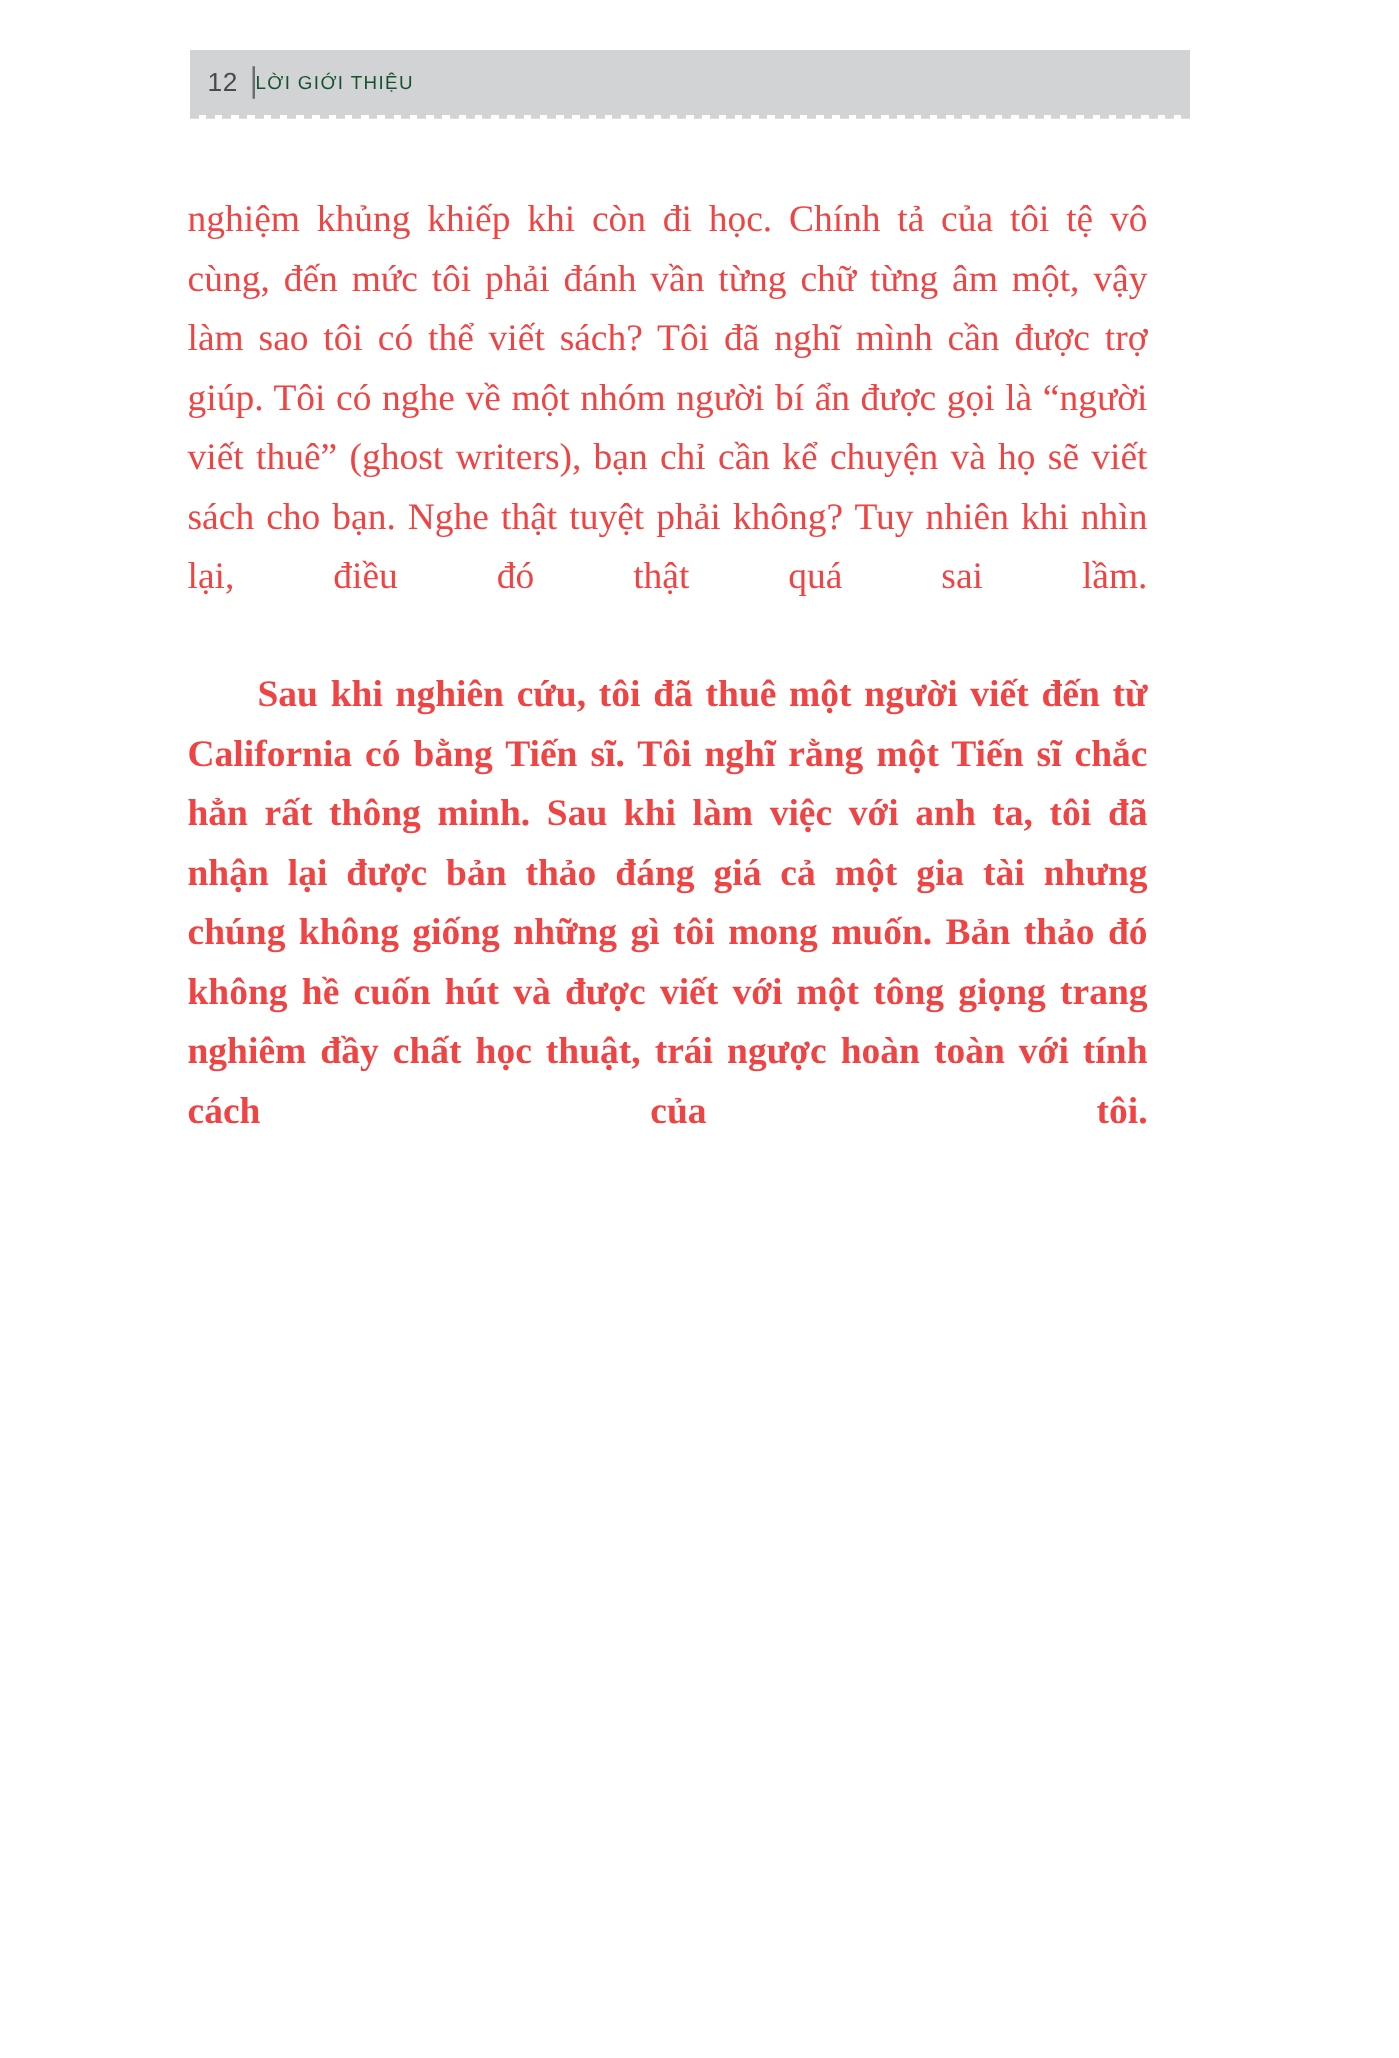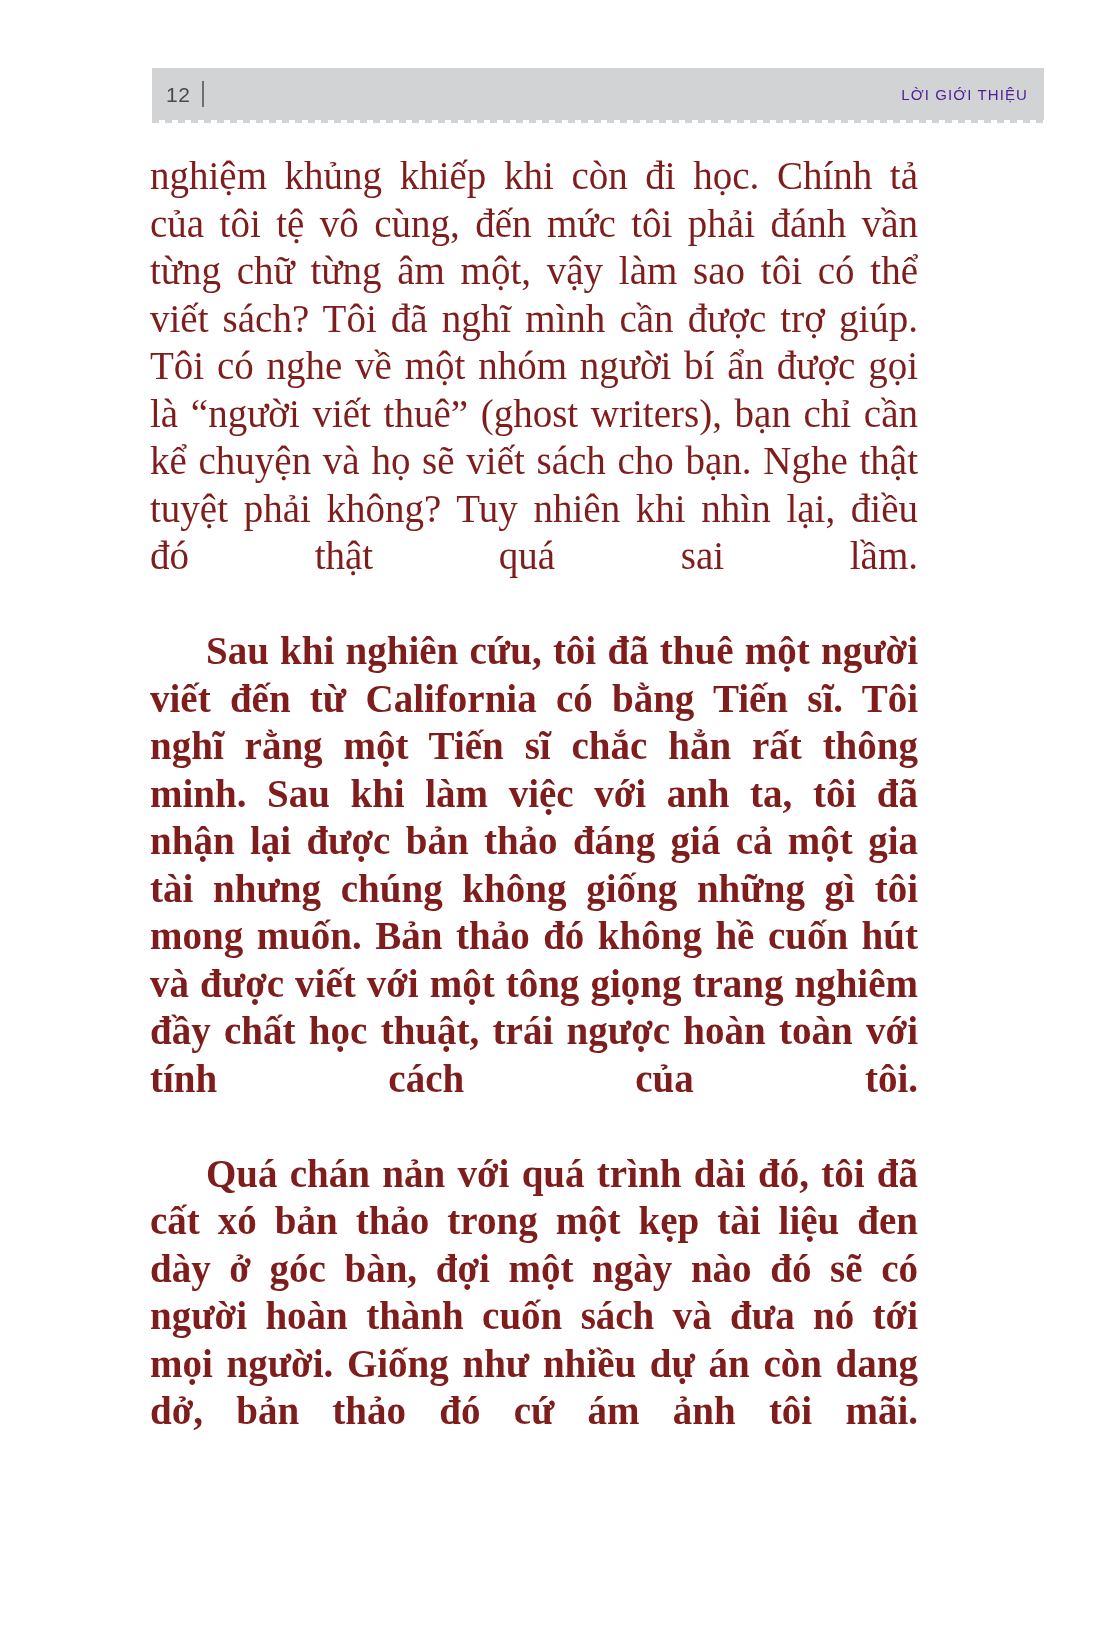--- a/index.html
+++ b/index.html
@@ -20,28 +20,27 @@
     width: 1119px;
     height: 1646px;
     background: #ffffff;
     box-sizing: border-box;
   }
 
   
   .running-header {
     position: absolute;
     left: 152px;
-    top: 68px;
-    width: 892px;
+    top: 40px;
+    width: 800px;
     height: 52px;
     background: #d2d3d5;
     box-sizing: border-box;
     display: flex;
     align-items: center;
-    justify-content: space-between;
     padding: 0 16px 0 14px;
   }
   .running-header::after {
     content: "";
     position: absolute;
     left: 0;
     right: 0;
     bottom: -3px;
     height: 5px;
     background-image: repeating-linear-gradient(
@@ -68,38 +67,38 @@
     display: inline-block;
     width: 2px;
     height: 26px;
     background: #6d6e70;
   }
 
   .header-title {
     font-family: "Liberation Sans", "DejaVu Sans", sans-serif;
     font-size: 15px;
     letter-spacing: 1.1px;
-    color: #4c1d95;
+    color: #14532d;
     text-transform: uppercase;
     white-space: nowrap;
   }
 
   
   .text-column {
     position: absolute;
     left: 150px;
     top: 152px;
     width: 768px;
   }
 
   .para {
     margin: 0;
-    font-size: 39px;
+    font-size: 30px;
     line-height: 47.5px;
-    color: #7f1d1d;
+    color: #ef4444;
     text-align: justify;
     text-justify: inter-word;
     word-spacing: 0.5px;
     hyphens: none;
   }
   .para + .para {
     margin-top: 0px;
     font-weight: bold;
   }
   .para.indent {
@@ -121,16 +120,15 @@
     <div class="folio-group">
       <span class="folio">12</span>
       <span class="folio-rule"></span>
     </div>
     <span class="header-title">LỜI GIỚI THIỆU</span>
   </div>
 
   <div class="text-column">
     <p class="para">nghiệm khủng khiếp khi còn đi học. Chính tả của tôi tệ vô cùng, đến mức tôi phải đánh vần từng chữ từng âm một, vậy làm sao tôi có thể viết sách? Tôi đã nghĩ mình cần được trợ giúp. Tôi có nghe về một nhóm người bí ẩn được gọi là “người viết thuê” (ghost writers), bạn chỉ cần kể chuyện và họ sẽ viết sách cho bạn. Nghe thật tuyệt phải không? Tuy nhiên khi nhìn lại, điều đó thật quá sai lầm.</p>
     <p class="para indent">Sau khi nghiên cứu, tôi đã thuê một người viết đến từ California có bằng Tiến sĩ. Tôi nghĩ rằng một Tiến sĩ chắc hẳn rất thông minh. Sau khi làm việc với anh ta, tôi đã nhận lại được bản thảo đáng giá cả một gia tài nhưng chúng không giống những gì tôi mong muốn. Bản thảo đó không hề cuốn hút và được viết với một tông giọng trang nghiêm đầy chất học thuật, trái ngược hoàn toàn với tính cách của tôi.</p>
-    <p class="para indent">Quá chán nản với quá trình dài đó, tôi đã cất xó bản thảo trong một kẹp tài liệu đen dày ở góc bàn, đợi một ngày nào đó sẽ có người hoàn thành cuốn sách và đưa nó tới mọi người. Giống như nhiều dự án còn dang dở, bản thảo đó cứ ám ảnh tôi mãi.</p>
   </div>
 
 </div>
 
 </body></html>

